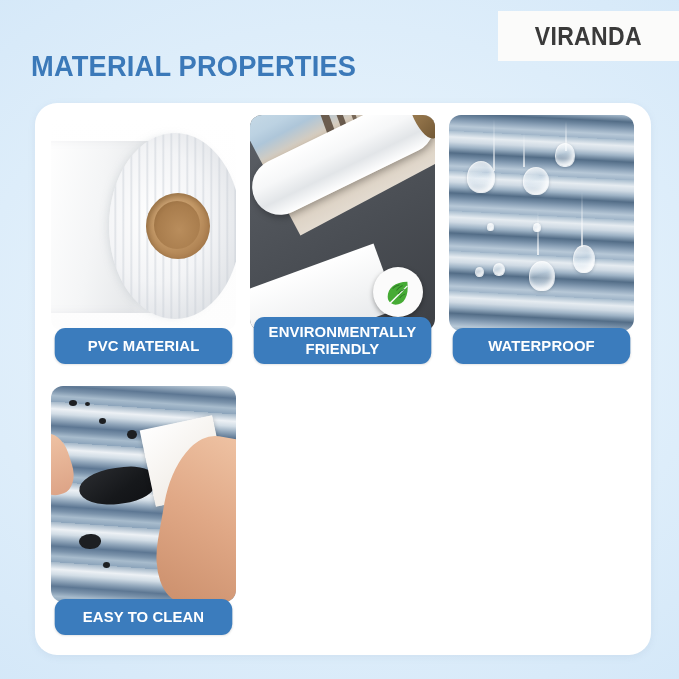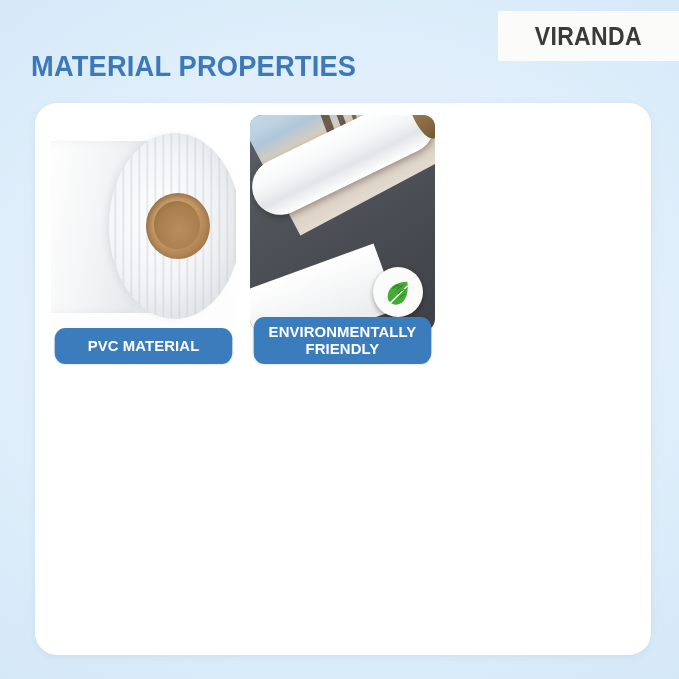--- a/index.html
+++ b/index.html
@@ -480,18 +480,58 @@
         </div>
         <div class="label two-line">
           <span>
             <span>ENVIRONMENTALLY</span>
             <span class="l2">FRIENDLY</span>
           </span>
         </div>
       </div>
 
 
-
+      <div class="card">
+        <div class="photo">
+          <div class="wp-bg"></div>
+          <div class="trail" style="left:44px;  top:4px;  height:52px;"></div>
+          <div class="trail" style="left:74px;  top:18px; height:34px;"></div>
+          <div class="trail" style="left:116px; top:6px;  height:30px;"></div>
+          <div class="trail" style="left:132px; top:76px; height:56px;"></div>
+          <div class="trail" style="left:88px;  top:96px; height:44px;"></div>
+          <div class="drop" style="left:18px;  top:46px;  width:28px; height:32px;"></div>
+          <div class="drop" style="left:74px;  top:52px;  width:26px; height:28px;"></div>
+          <div class="drop" style="left:106px; top:28px;  width:20px; height:24px;"></div>
+          <div class="drop" style="left:124px; top:130px; width:22px; height:28px;"></div>
+          <div class="drop" style="left:80px;  top:146px; width:26px; height:30px;"></div>
+          <div class="drop" style="left:26px;  top:152px; width:9px;  height:10px;"></div>
+          <div class="drop" style="left:44px;  top:148px; width:12px; height:13px;"></div>
+          <div class="drop" style="left:84px;  top:108px; width:8px;  height:9px;"></div>
+          <div class="drop" style="left:38px;  top:108px; width:7px;  height:8px;"></div>
+        </div>
+        <div class="label">
+          <span>WATERPROOF</span>
+        </div>
+      </div>
+
+      <div class="card">
+        <div class="photo">
+          <div class="ec-bg"></div>
+          <div class="stain" style="left:18px; top:14px; width:8px;  height:6px;"></div>
+          <div class="stain" style="left:34px; top:16px; width:5px;  height:4px;"></div>
+          <div class="stain" style="left:48px; top:32px; width:7px;  height:6px;"></div>
+          <div class="stain" style="left:76px; top:44px; width:10px; height:9px;"></div>
+          <div class="stain stain-big"></div>
+          <div class="stain" style="left:28px; top:148px; width:22px; height:15px; border-radius:55% 45% 50% 50%;"></div>
+          <div class="stain" style="left:52px; top:176px; width:7px;  height:6px;"></div>
+          <div class="tissue"></div>
+          <div class="hand-clean"></div>
+          <div class="thumb"></div>
+        </div>
+        <div class="label">
+          <span>EASY TO CLEAN</span>
+        </div>
+      </div>
 
 
     </div>
   </div>
 </div>
 
 </body></html>

